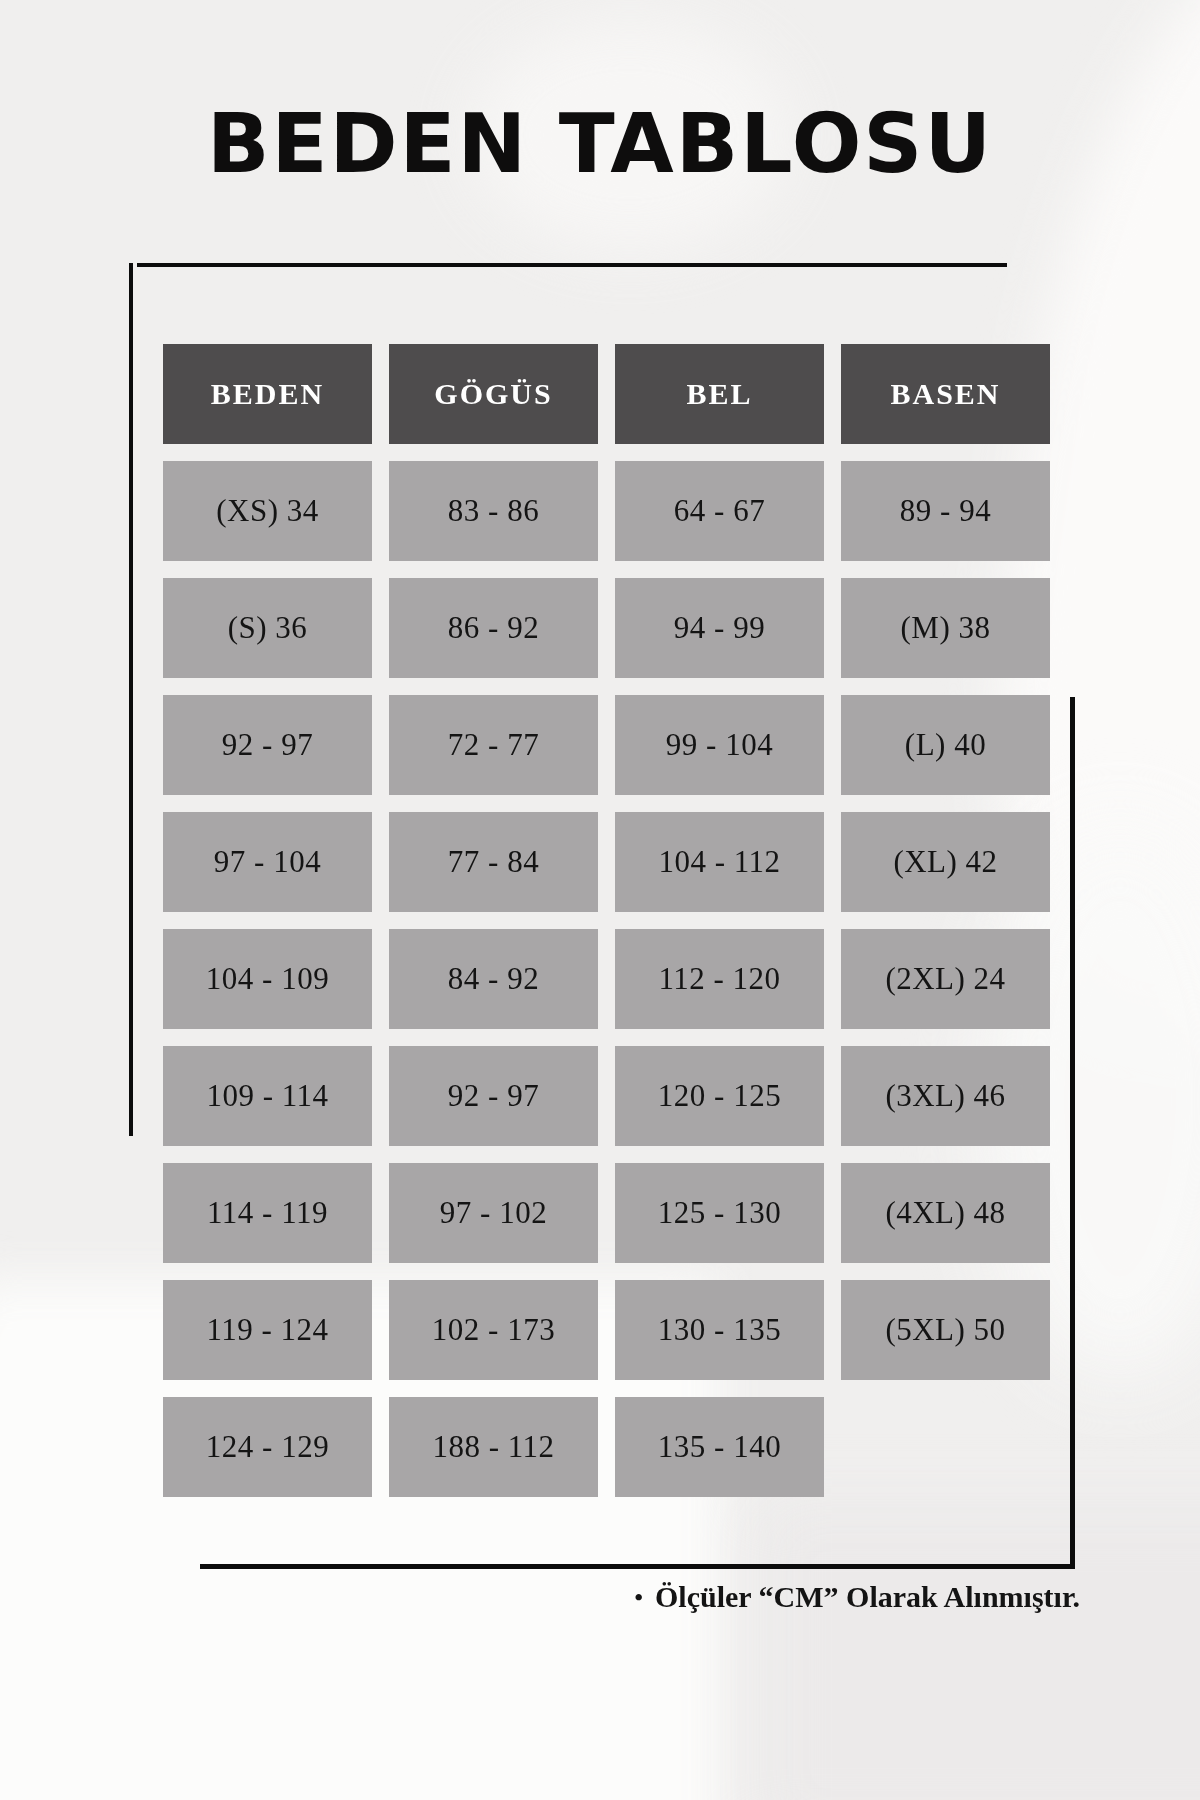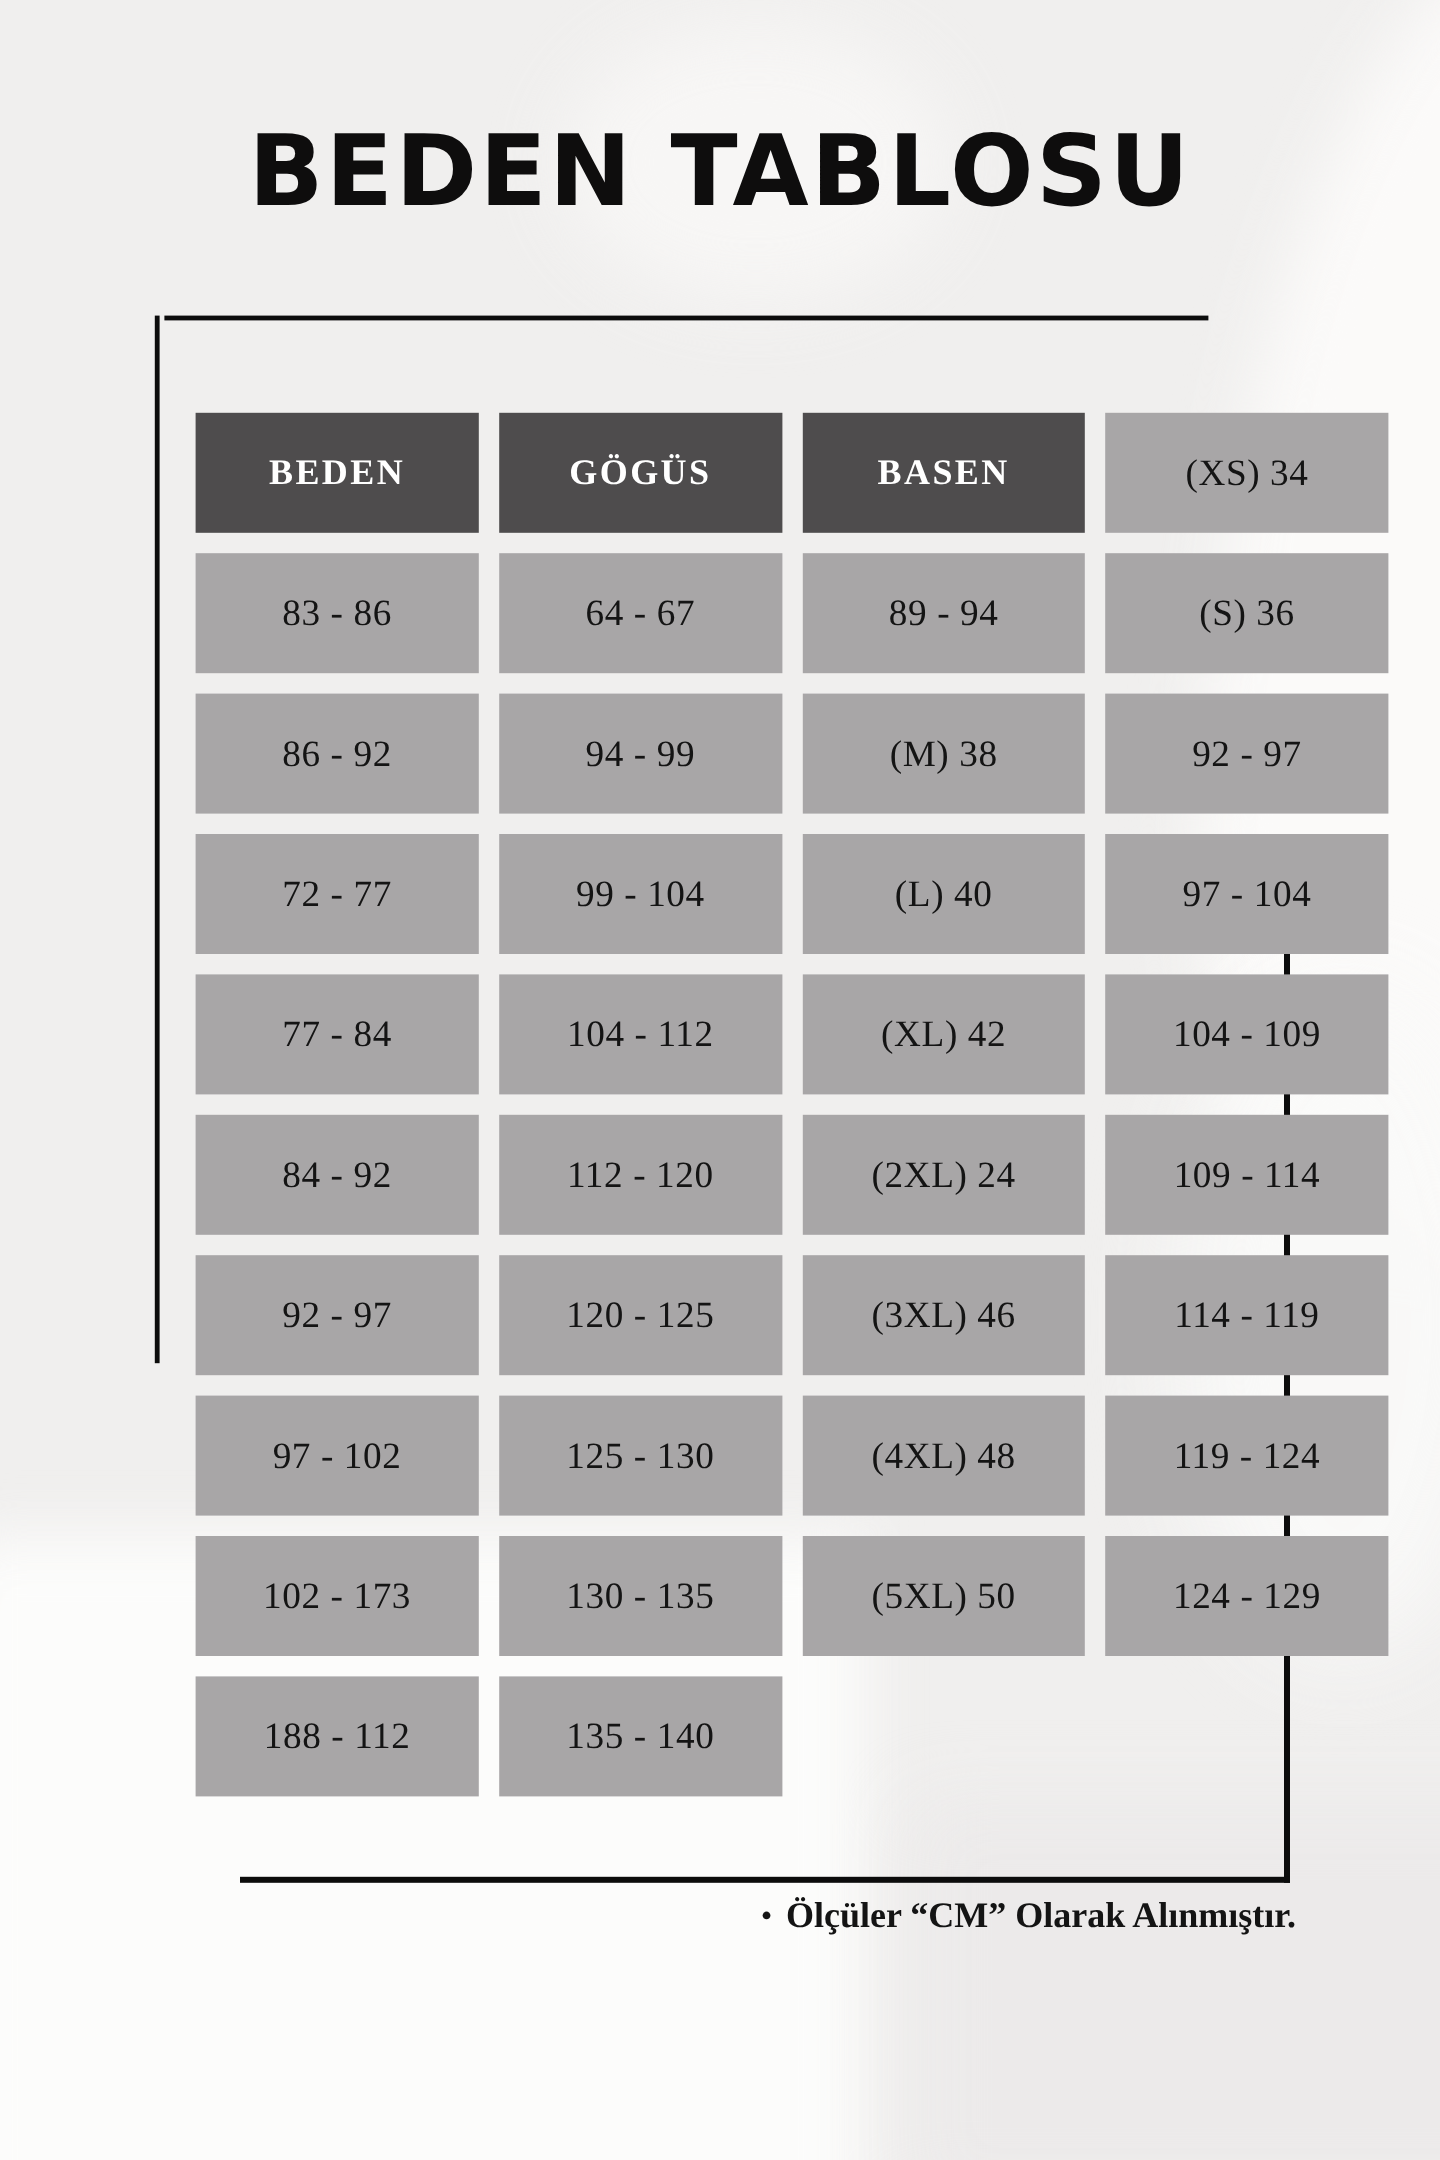--- a/index.html
+++ b/index.html
@@ -54,21 +54,21 @@
     color:#0e0d0d;
   }
   
   .frame{position:absolute;background:var(--line);}
   .frame-top{left:137px;top:263px;width:870px;height:4px;}
   .frame-left{left:129px;top:263px;width:4px;height:873px;}
   .frame-right{left:1070px;top:697px;width:5px;height:872px;}
   .frame-bottom{left:200px;top:1564px;width:875px;height:5px;}
   
   .size-table{
-    position:absolute;left:163px;top:344px;width:994px;
+    position:absolute;left:163px;top:344px;width:887px;
     display:grid;
     grid-template-columns:repeat(4,1fr);
     column-gap:17px;row-gap:17px;
     grid-auto-rows:100px;
   }
   .cell{
     display:flex;align-items:center;justify-content:center;
     white-space:nowrap;
   }
   .cell.th{
@@ -102,20 +102,21 @@
 <div class="frame frame-top"></div>
 <div class="frame frame-left"></div>
 <div class="frame frame-right"></div>
 <div class="frame frame-bottom"></div>
 
 <h1 class="title">BEDEN TABLOSU</h1>
 
 <div class="size-table" id="size-table">
     <div class="cell th">BEDEN</div>
     <div class="cell th">GÖGÜS</div>
+    <div class="cell th">BEL</div>
     <div class="cell th">BASEN</div>
     <div class="cell td">(XS) 34</div>
     <div class="cell td">83 - 86</div>
     <div class="cell td">64 - 67</div>
     <div class="cell td">89 - 94</div>
     <div class="cell td">(S) 36</div>
     <div class="cell td">86 - 92</div>
     <div class="cell td">94 - 99</div>
     <div class="cell td">(M) 38</div>
     <div class="cell td">92 - 97</div>

